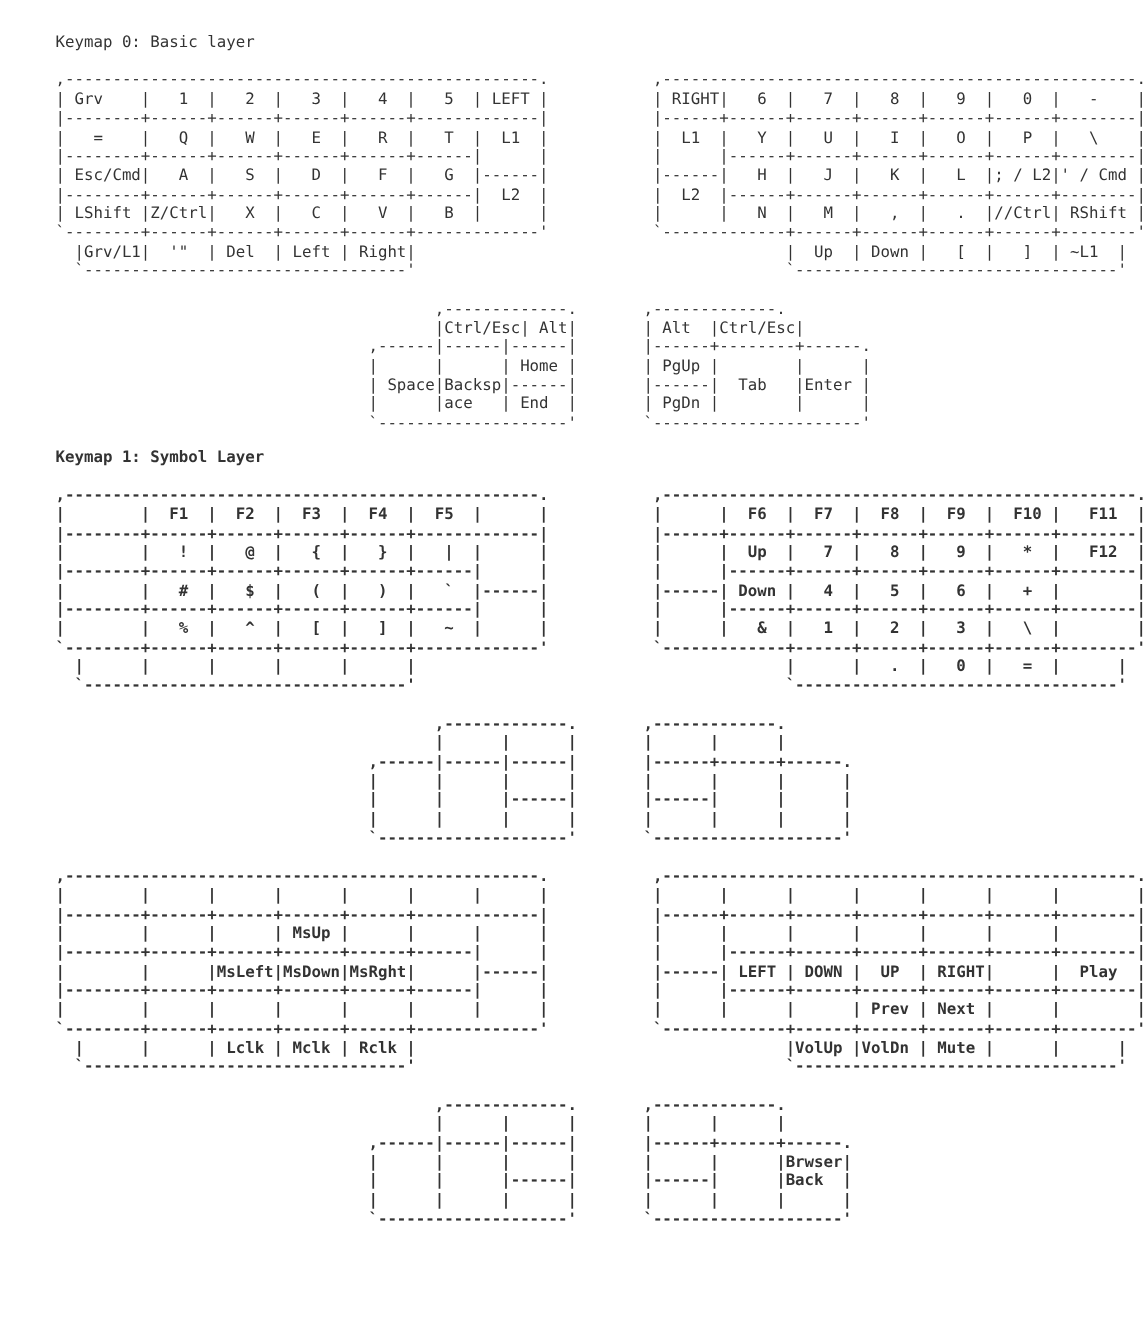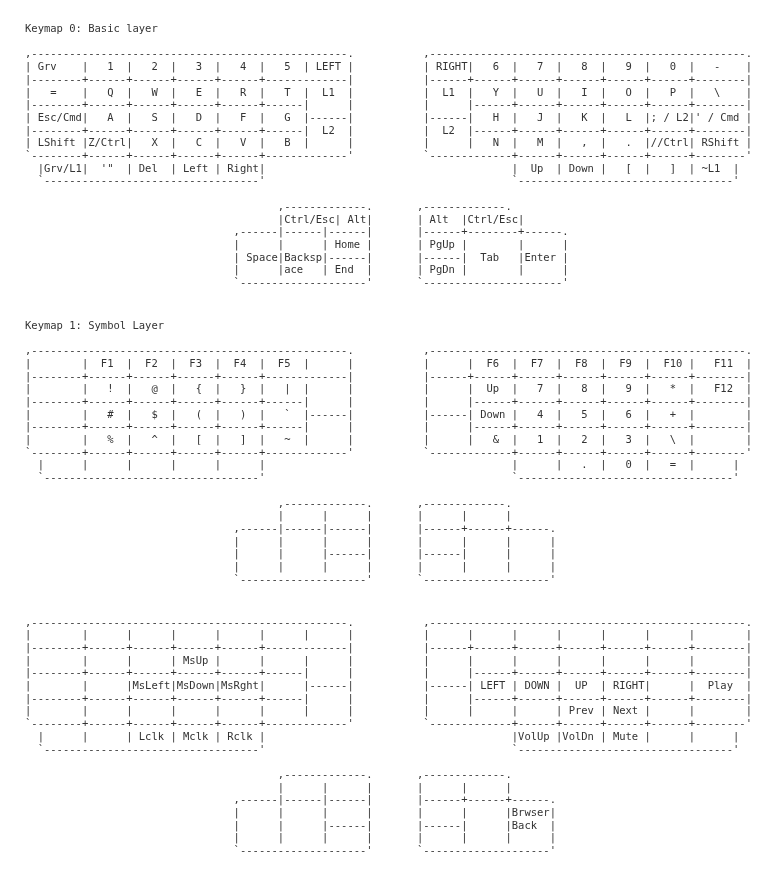--- a/index.html
+++ b/index.html
@@ -5,28 +5,28 @@
   html, body {
     margin: 0;
     padding: 0;
     background: #ffffff;
   }
   .doc {
     box-sizing: border-box;
     width: 765px;
     height: 883px;
     overflow: hidden;
-    padding: 22px 0 0 25px;
+    padding: 22px 0 0 37px;
     font-family: "DejaVu Sans Mono", "Liberation Mono", monospace;
     font-size: 10.5px;
     line-height: 12.7px;
     color: #333333;
   }
   .keymap-section { margin: 0; }
-  .keymap-section + .keymap-section { margin-top: 30px; } 
+  .keymap-section + .keymap-section { margin-top: 10px; font-weight: bold; } 
   .keymap-title {
     font: inherit;
     margin: 0;
     white-space: pre;
   }
   pre.keymap-art {
     font: inherit;
     margin: 12.7px 0 0 0;  
     padding: 0;
     white-space: pre;

